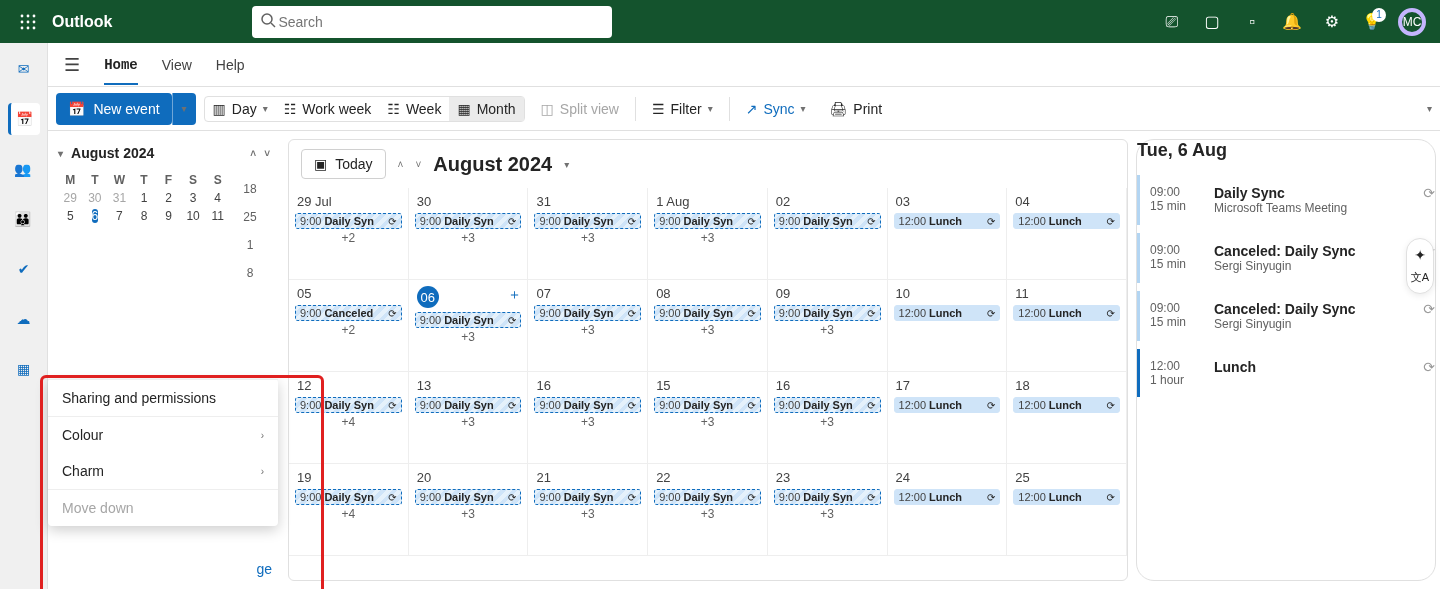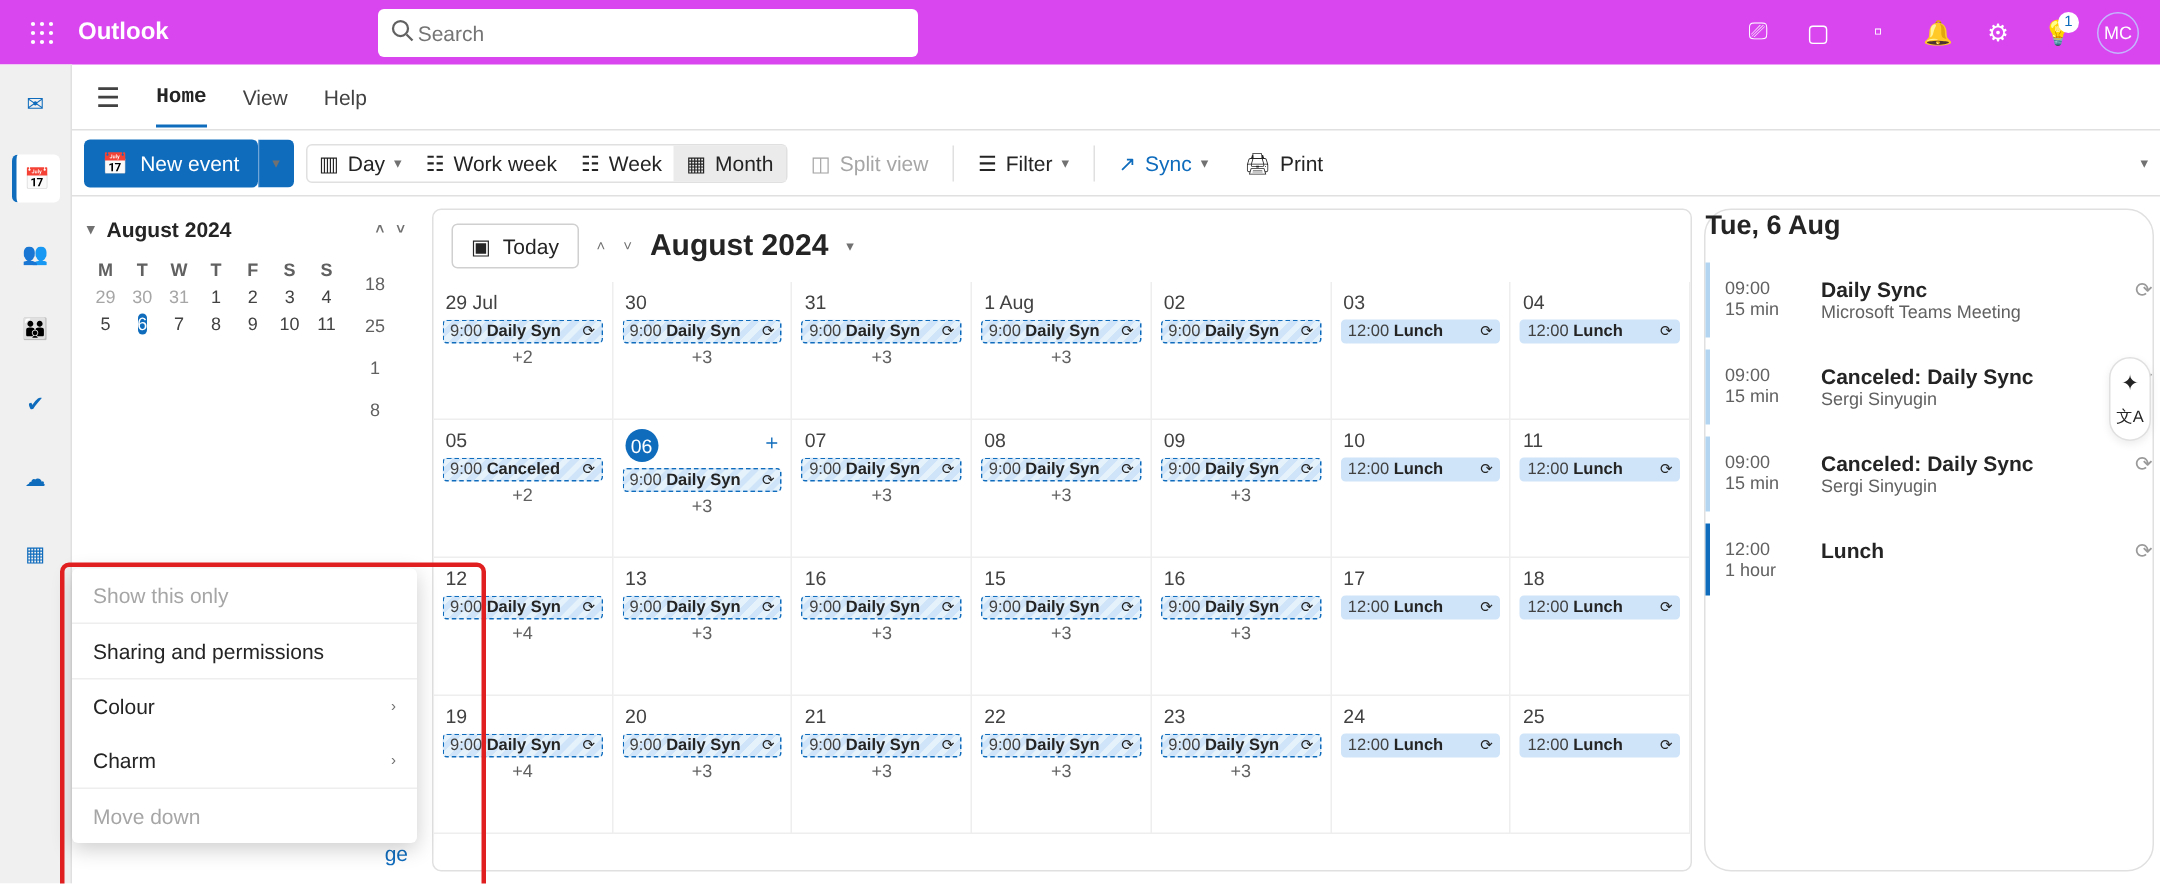--- a/index.html
+++ b/index.html
@@ -1,25 +1,25 @@
 <!DOCTYPE html>
 <html><head>
 <meta charset="utf-8">
 <style>
   * { box-sizing: border-box; font-family: "Segoe UI", Arial, sans-serif; }
   body { margin:0; padding:0; width:1440px; height:589px; overflow:hidden; background:#fff; font-size:14px; color:#242424; }
   
-  .topbar { height:43px; background:#d946ef; display:flex; align-items:center; color:#fff; padding:0 8px; }
+  .topbar { height:43px; background:#14532d; display:flex; align-items:center; color:#fff; padding:0 8px; }
   .waffle { width:40px; height:40px; display:flex; align-items:center; justify-content:center; font-size:18px;}
   .brand { font-size:16px; font-weight:600; margin-left:4px; margin-right:20px;}
   .searchbox { flex:0 0 360px; height:32px; background:#fff; border-radius:4px; display:flex; align-items:center; color:#616161; padding:0 8px; margin-left:120px;}
   .searchbox input { border:none; outline:none; flex:1; font-size:14px; background:transparent;}
   .top-spacer { flex:1; }
   .topicon { width:40px; height:40px; display:flex; align-items:center; justify-content:center; font-size:16px; position:relative;}
-  .avatar { width:28px; height:28px; border-radius:50%; border:1px solid #c4b5fd; display:flex; align-items:center; justify-content:center; font-size:12px; margin:4px 6px;}
+  .avatar { width:28px; height:28px; border-radius:50%; border:4px solid #c4b5fd; display:flex; align-items:center; justify-content:center; font-size:12px; margin:4px 6px;}
   .dot { position:absolute; top:6px; right:6px; width:14px; height:14px; background:#fff; color:#0F6CBD; border-radius:50%; font-size:10px; display:flex; align-items:center;justify-content:center;}
   
   .content { display:flex; height:calc(100% - 43px);}
   .leftrail { width:48px; background:#f0f0f0; border-right:1px solid #e0e0e0; padding-top:10px; display:flex; flex-direction:column; align-items:center; gap:18px;}
   .leftrail .ri { width:32px; height:32px; display:flex; align-items:center; justify-content:center; border-radius:4px; color:#0F6CBD;}
   .leftrail .ri.active { background:#fff; border-left:3px solid #0F6CBD; }
   .main { flex:1; display:flex; flex-direction:column; min-width:0;}
   .ribbonrow { height:44px; display:flex; align-items:center; border-bottom:1px solid #e0e0e0; padding:0 16px; gap:24px;}
   .hamb{font-size:18px; color:#424242;}
   .tab { font-size:14px; color:#424242;}
@@ -211,23 +211,20 @@
         </div>
         <div class="colright">
           <div>18</div>
           <div>25</div>
           <div>1</div>
           <div>8</div>
         </div>
         </div>
 
         <div class="ctx">
-          <div class="row dis">
-              <span>Show this only</span>
-            </div>
           <div class="sep"></div>
           <div class="row">
               <span>Sharing and permissions</span>
             </div>
           <div class="sep"></div>
           <div class="row">
               <span>Colour</span>
               <span class="chevs">›</span>
             </div>
           <div class="row">

